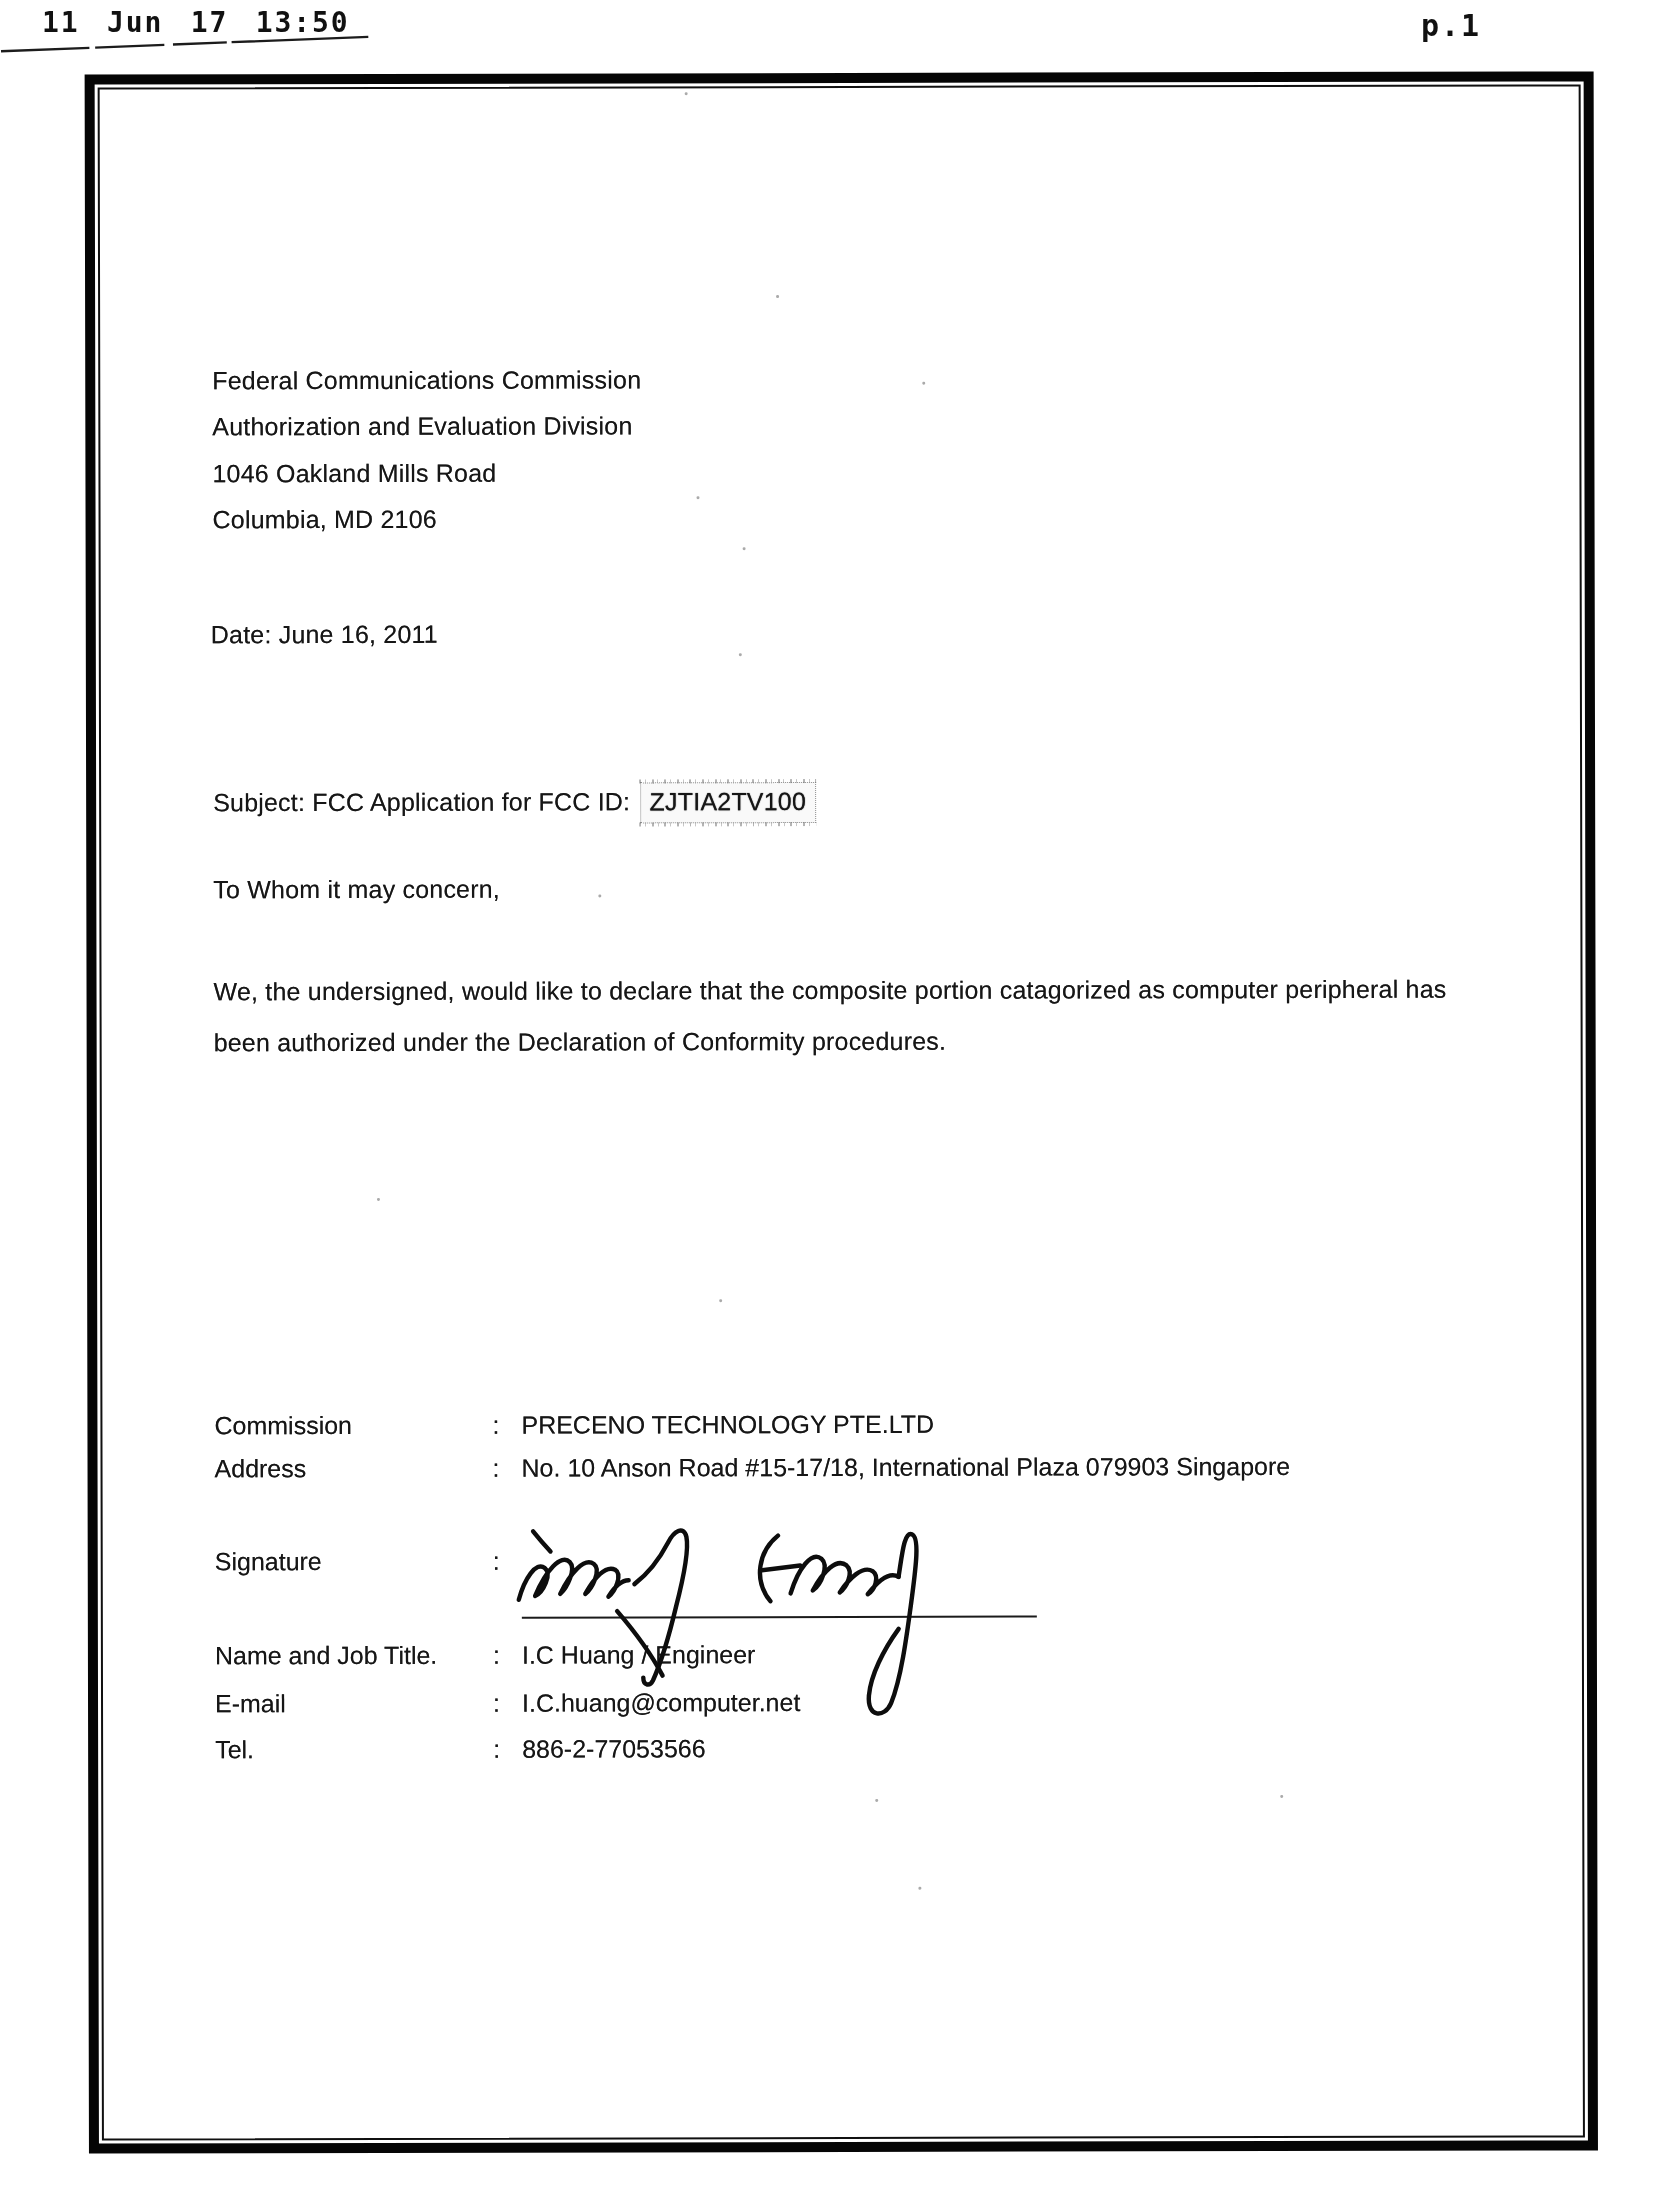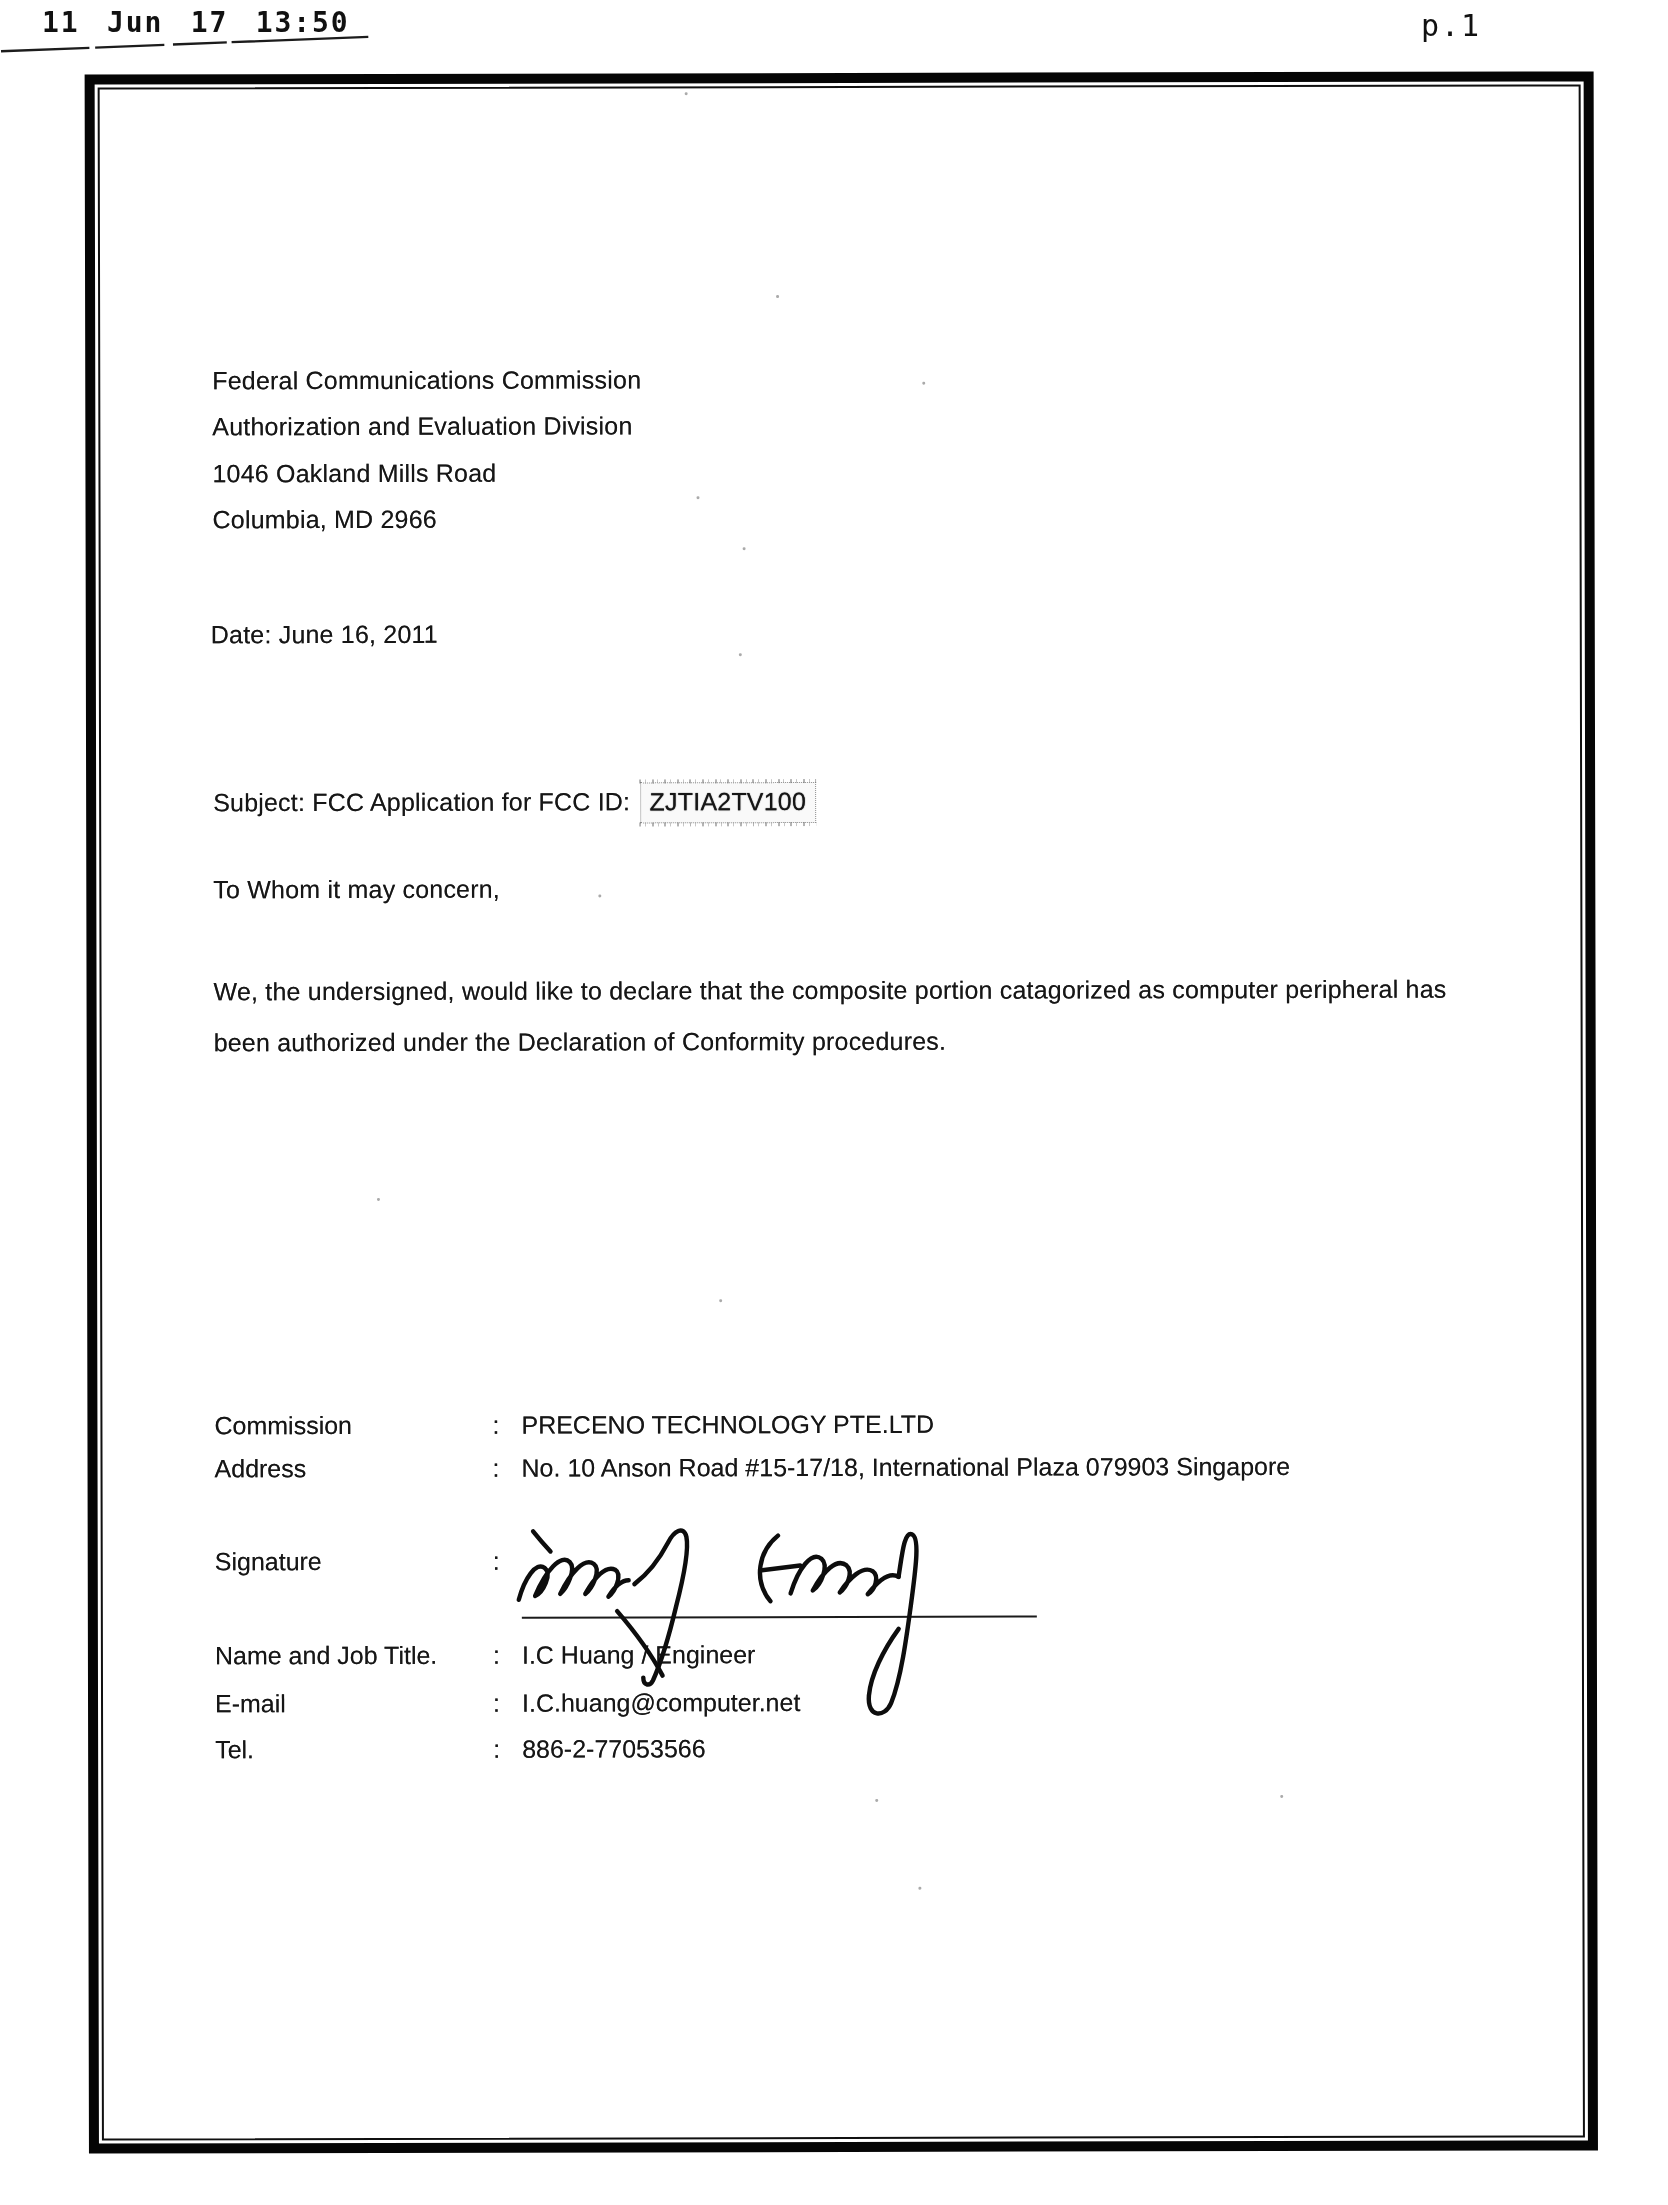--- a/index.html
+++ b/index.html
@@ -15,21 +15,21 @@
   .fax-ts{
     position:absolute;left:42px;top:5.8px;
     font-family:"DejaVu Sans Mono",monospace;
     font-size:28px;font-weight:700;
     letter-spacing:1.9px;word-spacing:8.7px;
     color:#111;
   }
   .fax-pg{
     position:absolute;left:1421px;top:7.7px;
     font-family:"DejaVu Sans Mono",monospace;
-    font-size:30px;font-weight:400;
+    font-size:30px;font-weight:700;
     letter-spacing:1.9px;color:#111;
   }
   .fax-underline{position:absolute;left:0;top:33px;}
   
   .document{
     position:absolute;left:0;top:0;width:1668px;height:2205px;
     transform:rotate(-0.12deg);transform-origin:50% 55%;
   }
   .frame-outer{
     position:absolute;left:87px;top:73px;
@@ -97,21 +97,21 @@
 <div class="document">
 
   <div class="frame-outer">
     <div class="frame-inner"></div>
   </div>
 
   <div class="txt recipient">
     <div>Federal Communications Commission</div>
     <div>Authorization and Evaluation Division</div>
     <div>1046 Oakland Mills Road</div>
-    <div>Columbia, MD 2966</div>
+    <div>Columbia, MD 2106</div>
   </div>
 
   <div class="txt date-line">Date: June 16, 2011</div>
 
   <div class="txt subject-line">
     <span>Subject: FCC Application for FCC ID:</span><span class="fcc-id">ZJTIA2TV100</span>
   </div>
 
   <div class="txt salutation">To Whom it may concern,</div>
 

